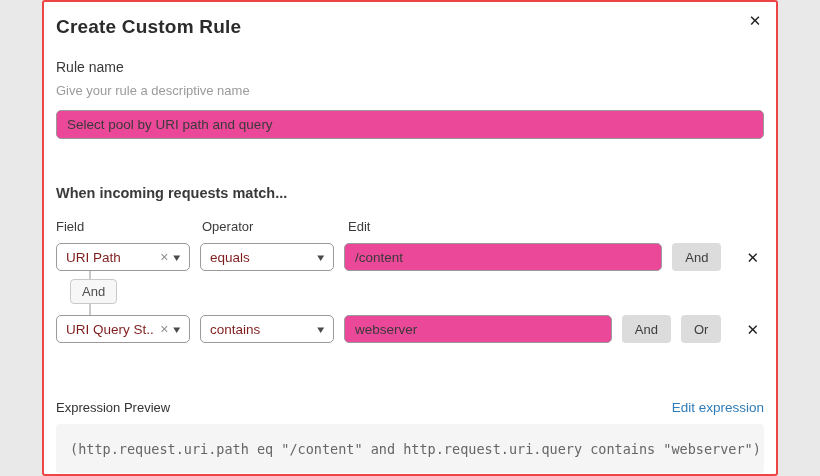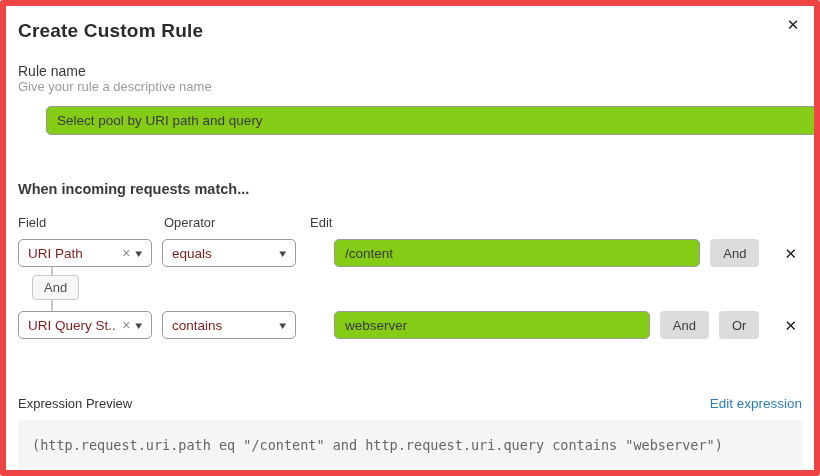--- a/index.html
+++ b/index.html
@@ -1,50 +1,50 @@
 <!DOCTYPE html>
 <html><head>
 <meta charset="utf-8">
 <style>
   * { box-sizing: border-box; margin: 0; padding: 0; }
   html, body { background: #e9e9e9; }
   body { font-family: "Liberation Sans", "DejaVu Sans", sans-serif; }
 
   .dialog {
     position: relative;
-    width: 820px; height: 476px;
+    width: 736px; height: 476px;
     margin: 0 auto;
     background: #ffffff;
-    border: 6px solid #ef4444;
+    border: 2px solid #ef4444;
     border-radius: 3px;
     padding: 12px 12px 0 12px;
     overflow: hidden;
   }
 
   .dialog-title {
     font-size: 19px; font-weight: 700; color: #2b2b2b;
     letter-spacing: .2px;
     margin-top: 2px;
   }
   .close-btn {
     position: absolute; top: 8px; right: 10px;
     width: 22px; height: 22px;
     display: flex; align-items: center; justify-content: center;
     font-size: 15px; font-weight: 700; color: #1c1c1c;
     cursor: pointer; user-select: none;
   }
 
   .rule-name-label { margin-top: 21px; font-size: 14px; color: #383838; }
-  .rule-name-hint  { font-size: 13px; color: #9b9b9b; }
+  .rule-name-hint  { margin-top: 8px; font-size: 13px; color: #9b9b9b; }
   .text-input {
     display: block; width: 100%; height: 29px;
     border: 1px solid #9a9a9a; border-radius: 5px;
     padding: 0 10px; font-size: 13.5px; color: #3a3a3a;
     font-family: "Liberation Sans", "DejaVu Sans", sans-serif;
-    background: #84cc16; outline: none; margin-left: 28px;
+    background: #ec4899; outline: none;
   }
   .rule-name-input { margin-top: 12px; }
 
   .match-heading { margin-top: 46px; font-size: 14.5px; font-weight: 700; color: #3a3a3a; }
 
   .col-labels { display: flex; gap: 12px; margin-top: 18px; font-size: 13px; color: #3c3c3c; }
   .col-field, .col-operator { width: 134px; flex: 0 0 134px; }
   .col-value { flex: 1; }
 
   .match-row { display: flex; gap: 10px; align-items: center; margin-top: 9px; }

